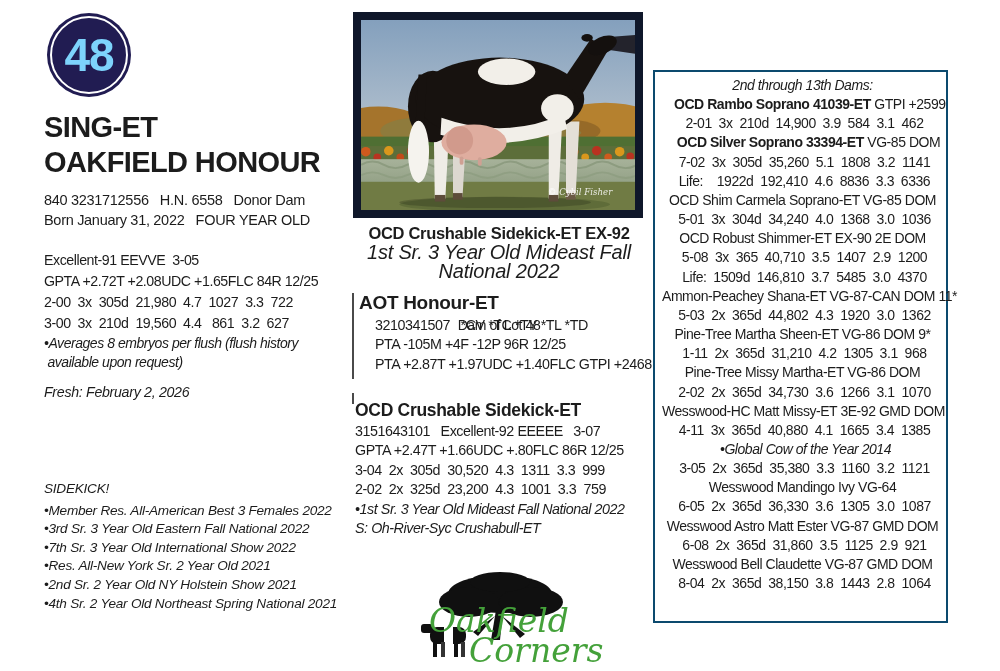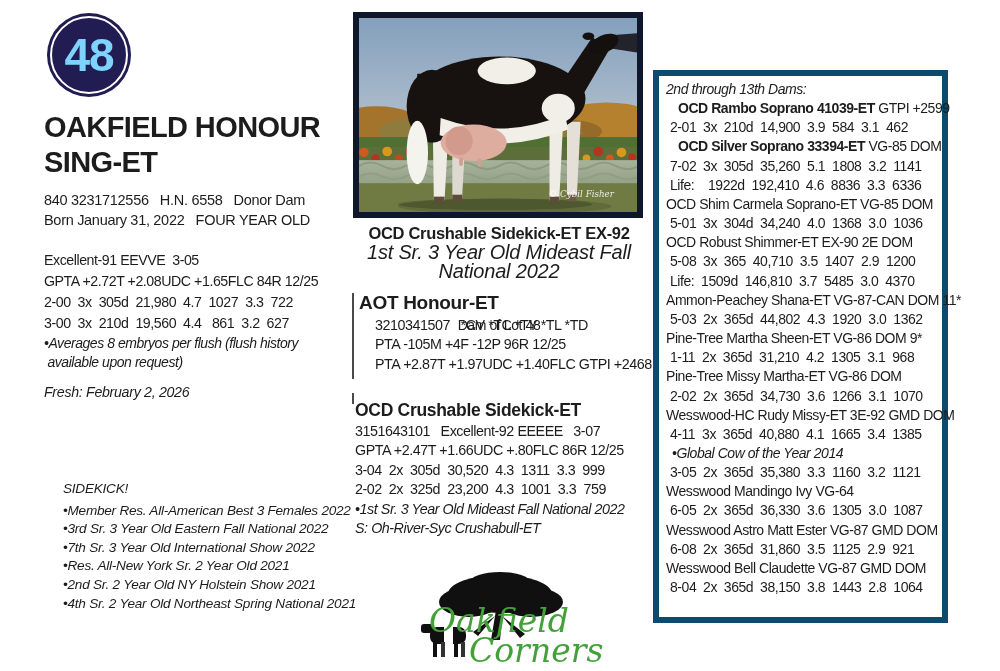--- a/index.html
+++ b/index.html
@@ -15,67 +15,67 @@
   #lot-badge::after{content:"";position:absolute;inset:3px;border:2px solid #ffffff;border-radius:50%;}
   #lot-badge .num{position:absolute;inset:0;display:flex;align-items:center;justify-content:center;
         color:#7dd3fc;font-weight:bold;font-size:46px;letter-spacing:-1px;}
 
   
   #title{left:44px;top:110px;width:310px;font-size:29px;font-weight:bold;line-height:35px;letter-spacing:-0.6px;}
   #regblock{left:44px;top:190px;width:310px;font-size:14.5px;line-height:20px;letter-spacing:-0.3px;}
   #stats{left:44px;top:250px;width:312px;font-size:14.2px;line-height:21px;letter-spacing:-0.45px;}
   #stats .note{font-size:14px;line-height:18.5px;}
   #fresh{left:44px;top:384px;width:310px;font-size:14.2px;letter-spacing:-0.3px;}
-  #awards{left:44px;top:480px;width:316px;font-size:13.6px;line-height:18.6px;letter-spacing:-0.25px;margin-left:19px;}
+  #awards{left:44px;top:480px;width:316px;font-size:13.6px;line-height:18.6px;letter-spacing:-0.25px;}
   #awards .hd{margin-bottom:3px;}
 
   
-  #photo{left:353px;top:12px;width:290px;height:206px;border:6px solid #0f172a;box-sizing:border-box;background:#8aa4bf;}
+  #photo{left:353px;top:12px;width:290px;height:206px;border:8px solid #0f172a;box-sizing:border-box;background:#8aa4bf;}
   #photo svg{display:block;width:100%;height:100%;}
 
   
   #caption{left:350px;top:223px;width:298px;text-align:center;}
   #caption .c1{font-size:16.5px;font-weight:bold;line-height:20px;letter-spacing:-0.3px;}
   #caption .c2{font-size:20px;font-style:italic;line-height:18.5px;letter-spacing:-0.2px;}
   #caption .c3{font-size:14px;line-height:18px;letter-spacing:-0.4px;margin-top:36px;}
 
   
   #sire-line{left:352px;top:293px;width:2px;height:86px;background:#4a4a4a;}
   #sire-line2{left:352px;top:393px;width:2px;height:11px;background:#4a4a4a;}
   #sire{left:359px;top:290px;width:292px;}
   #sire .nm{font-size:19px;font-weight:bold;line-height:26px;letter-spacing:-0.3px;}
   #sire .ln{font-size:14.3px;line-height:19.4px;letter-spacing:-0.45px;margin-left:16px;}
   #dam{left:355px;top:399px;width:295px;}
   #dam .nm{font-size:17.5px;font-weight:bold;line-height:23px;letter-spacing:-0.3px;}
   #dam .ln{font-size:14.3px;line-height:19.4px;letter-spacing:-0.45px;}
 
   
-  #dams-box{left:653px;top:70px;width:295px;height:553px;border:6px solid #0c4a6e;box-sizing:border-box;
-        padding:4px 3px 0 7px;font-size:14px;line-height:19.15px;letter-spacing:-0.45px;}
+  #dams-box{left:653px;top:70px;width:295px;height:553px;border:2px solid #0c4a6e;box-sizing:border-box;
+        padding:4px 3px 0 7px;font-size:14px;line-height:19.15px;letter-spacing:-0.45px;text-align:center;}
   #dams-box .dline{white-space:nowrap;}
   #dams-box .rec{padding-left:4px;white-space:pre;}
   #dams-box .note{padding-left:6px;font-style:italic;}
 
   
   #logo{left:403px;top:570px;width:214px;height:98px;}
   #logo svg{display:block;width:100%;height:100%;}
   .logo-text{font-family:"DejaVu Serif",serif;font-style:italic;fill:#44a13a;}
 </style>
 </head>
 <body>
 
 <div id="page">
 
   <div class="abs" id="lot-badge">
     <div class="num">48</div>
   </div>
 
   <div class="abs" id="title">
+    <div>SING-ET</div>
     <div>OAKFIELD HONOUR</div>
-    <div>SING-ET</div>
   </div>
 
   <div class="abs" id="regblock">
     <div class="pre">840 3231712556   H.N. 6558   Donor Dam</div>
     <div class="pre">Born January 31, 2022   FOUR YEAR OLD</div>
   </div>
 
   <div class="abs" id="stats">
     <div class="pre">Excellent-91 EEVVE  3-05</div>
     <div class="pre">GPTA +2.72T +2.08UDC +1.65FLC 84R 12/25</div>
@@ -219,21 +219,21 @@
 
     <div class="dline"><span>Ammon-Peachey Shana-ET</span><span> VG-87-CAN DOM 11*</span></div>
     <div class="dline rec">5-03  2x  365d  44,802  4.3  1920  3.0  1362</div>
 
     <div class="dline"><span>Pine-Tree Martha Sheen-ET</span><span> VG-86 DOM 9*</span></div>
     <div class="dline rec">1-11  2x  365d  31,210  4.2  1305  3.1  968</div>
 
     <div class="dline"><span>Pine-Tree Missy Martha-ET</span><span> VG-86 DOM</span></div>
     <div class="dline rec">2-02  2x  365d  34,730  3.6  1266  3.1  1070</div>
 
-    <div class="dline"><span>Wesswood-HC Rudy Missy-ET</span><span> 3E-92 GMD DOM</span></div>
+    <div class="dline"><span>Wesswood-HC Matt Missy-ET</span><span> 3E-92 GMD DOM</span></div>
     <div class="dline rec">4-11  3x  365d  40,880  4.1  1665  3.4  1385</div>
     <div class="dline note">•Global Cow of the Year 2014</div>
 
     <div class="dline rec">3-05  2x  365d  35,380  3.3  1160  3.2  1121</div>
 
     <div class="dline"><span>Wesswood Mandingo Ivy</span><span> VG-64</span></div>
     <div class="dline rec">6-05  2x  365d  36,330  3.6  1305  3.0  1087</div>
 
     <div class="dline"><span>Wesswood Astro Matt Ester</span><span> VG-87 GMD DOM</span></div>
     <div class="dline rec">6-08  2x  365d  31,860  3.5  1125  2.9  921</div>

